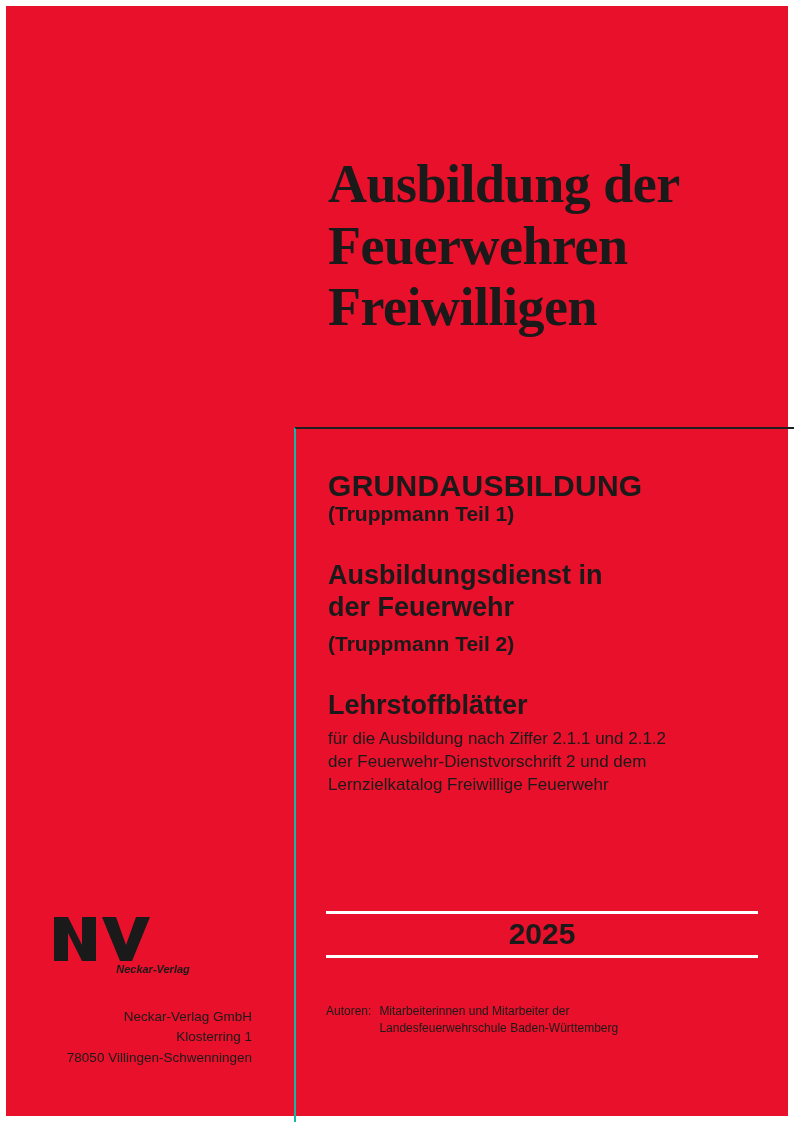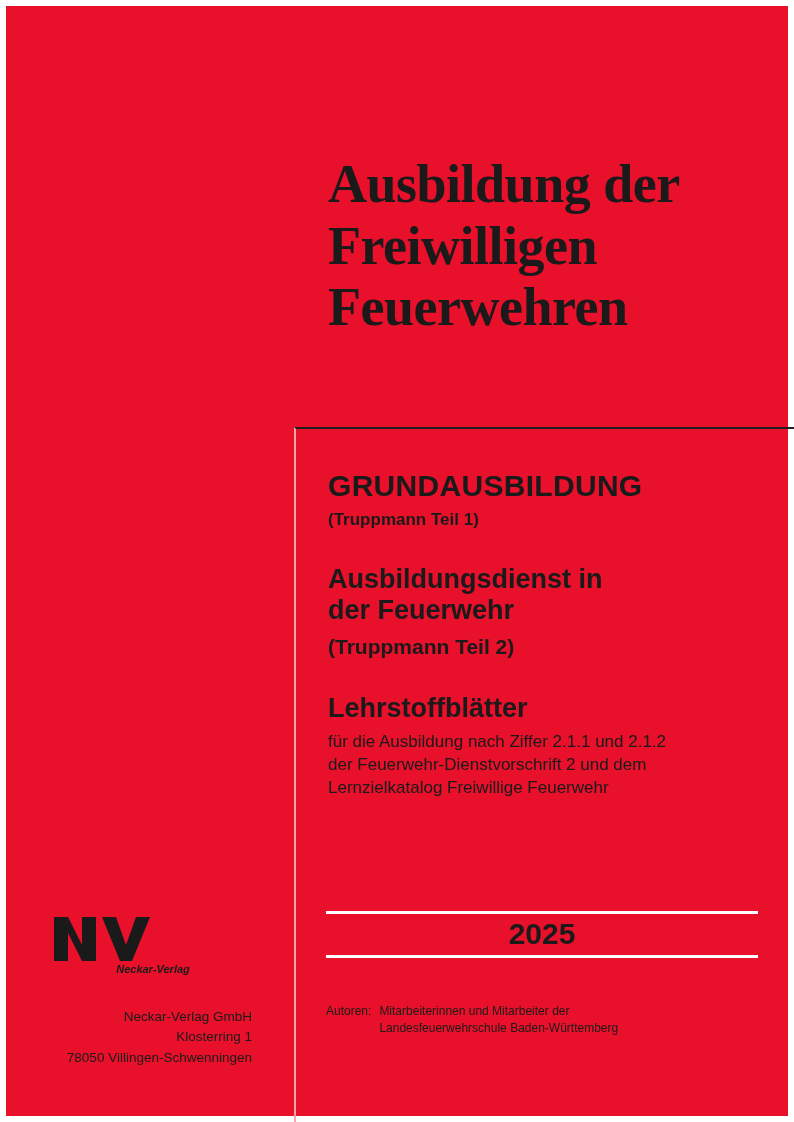--- a/index.html
+++ b/index.html
@@ -43,41 +43,40 @@
     letter-spacing: -0.5px;
     white-space: nowrap;
   }
   
   .inner-box {
     position: absolute;
     left: 288px;
     top: 421px;
     width: 500px;
     height: 695px;
-    border-left: 2px solid #fca5a5;
+    border-left: 2px solid #14b8a6;
     border-top: 2px solid #1f1f1f;
   }
   .inner-pad {
     position: absolute;
     left: 32px;
     top: 40px;
     width: 440px;
   }
   .h-grund {
     font-size: 30px;
     font-weight: bold;
     color: #1a1a1a;
     letter-spacing: 0.3px;
     line-height: 1.1;
   }
   .sub-grund {
-    font-size: 17px;
-    font-weight: bold;
-    color: #1a1a1a;
-    margin-top: 8px;
+    font-size: 21px;
+    font-weight: bold;
+    color: #1a1a1a;
     line-height: 1.15;
   }
   .h-dienst {
     font-size: 27px;
     font-weight: bold;
     color: #1a1a1a;
     margin-top: 34px;
     line-height: 1.18;
   }
   .sub-dienst {
@@ -164,22 +163,22 @@
   }
 </style>
 </head>
 <body>
 
 <div class="page">
   <div class="cover">
 
     <div class="title-block">
       <div class="title-line">Ausbildung der</div>
+      <div class="title-line">Feuerwehren</div>
       <div class="title-line">Freiwilligen</div>
-      <div class="title-line">Feuerwehren</div>
     </div>
 
     <div class="inner-box">
       <div class="inner-pad">
         <div class="h-grund">GRUNDAUSBILDUNG</div>
         <div class="sub-grund">(Truppmann Teil 1)</div>
 
         <div class="h-dienst">
           <div>Ausbildungsdienst in</div>
           <div>der Feuerwehr</div>

